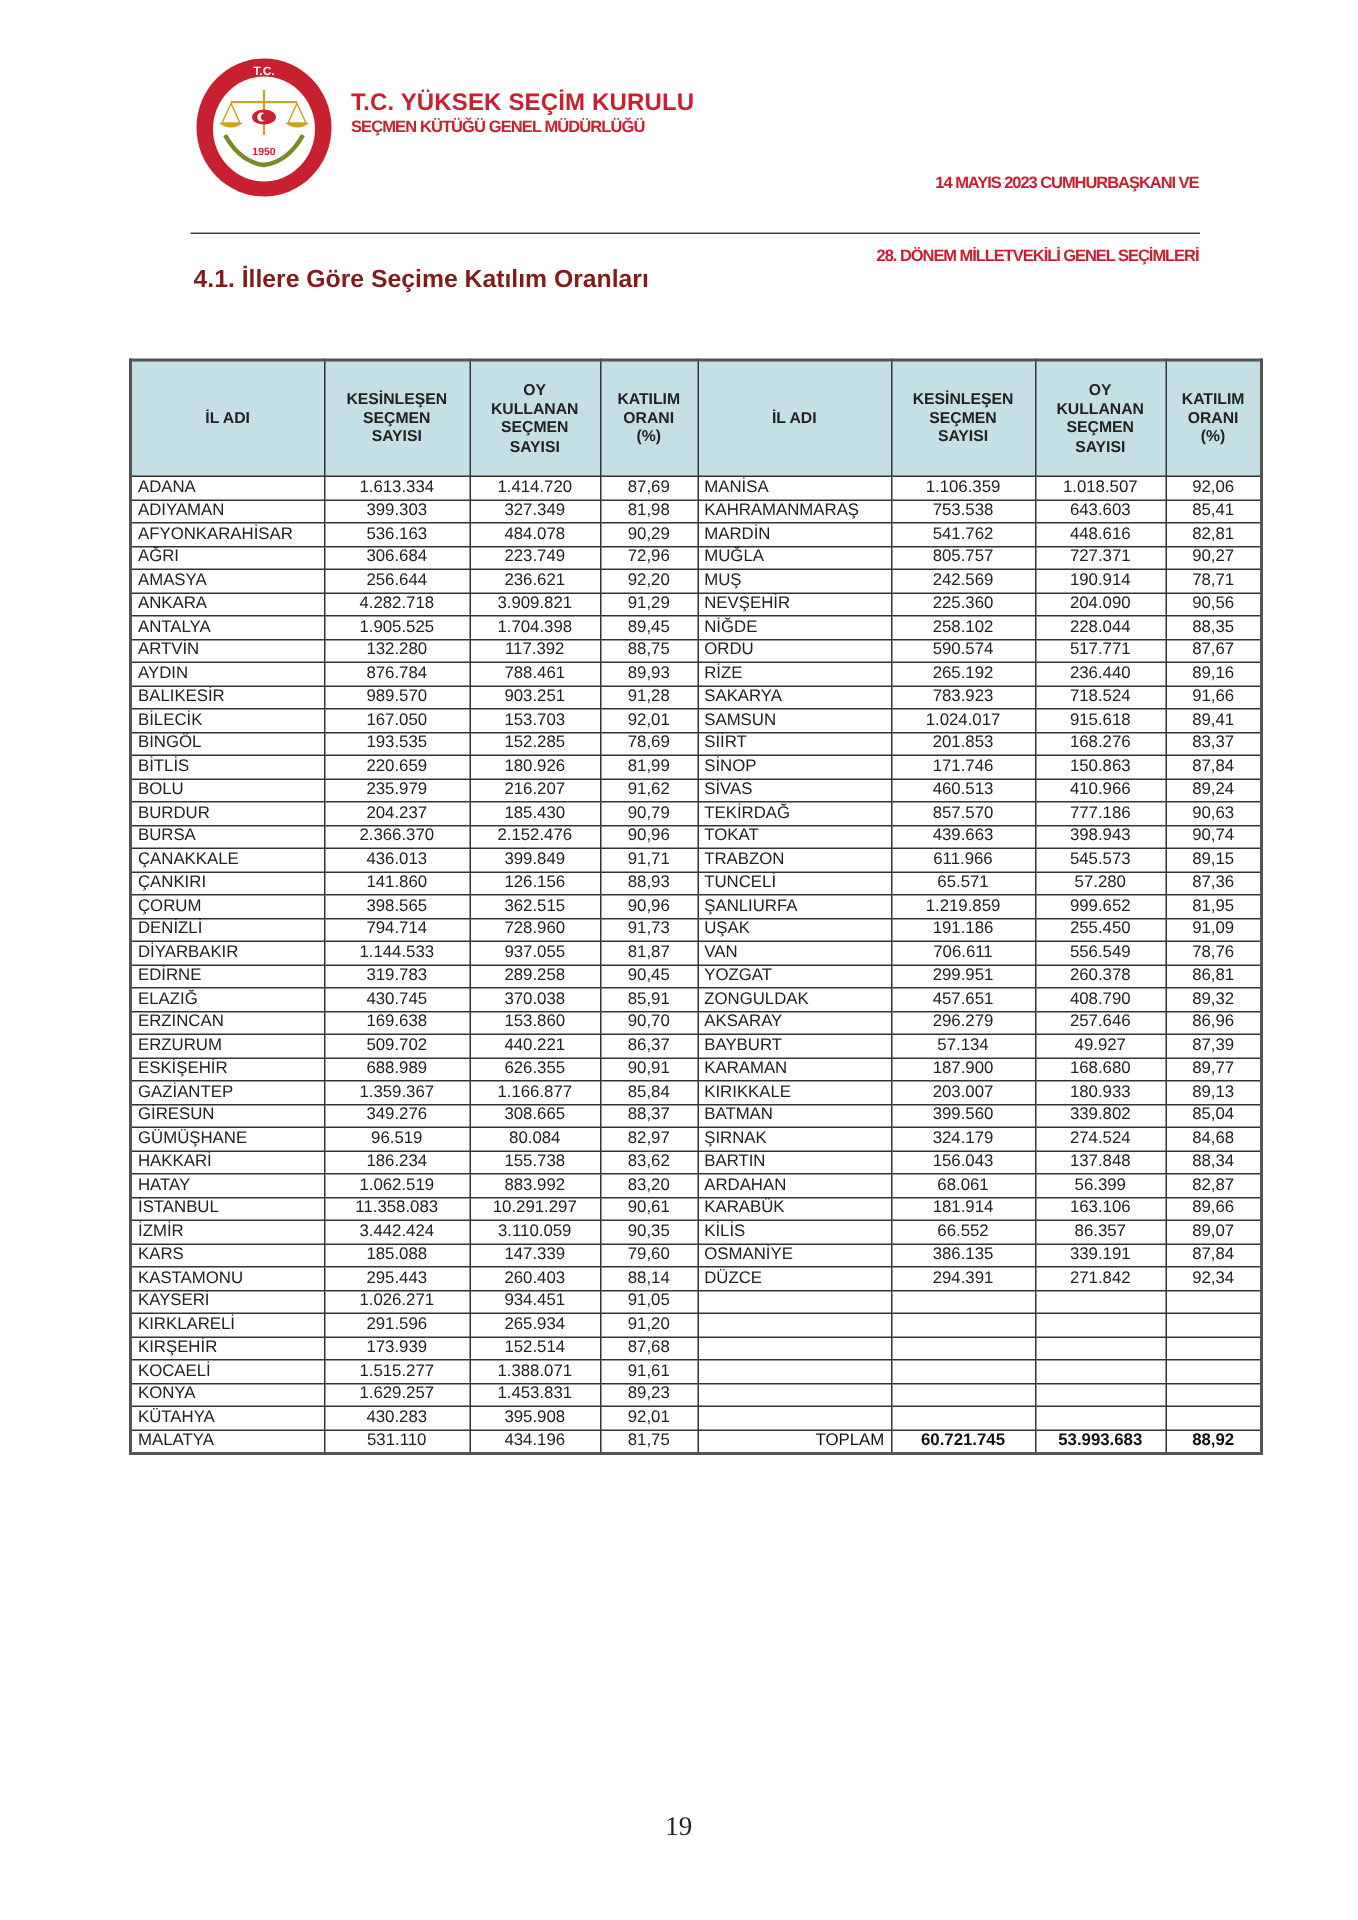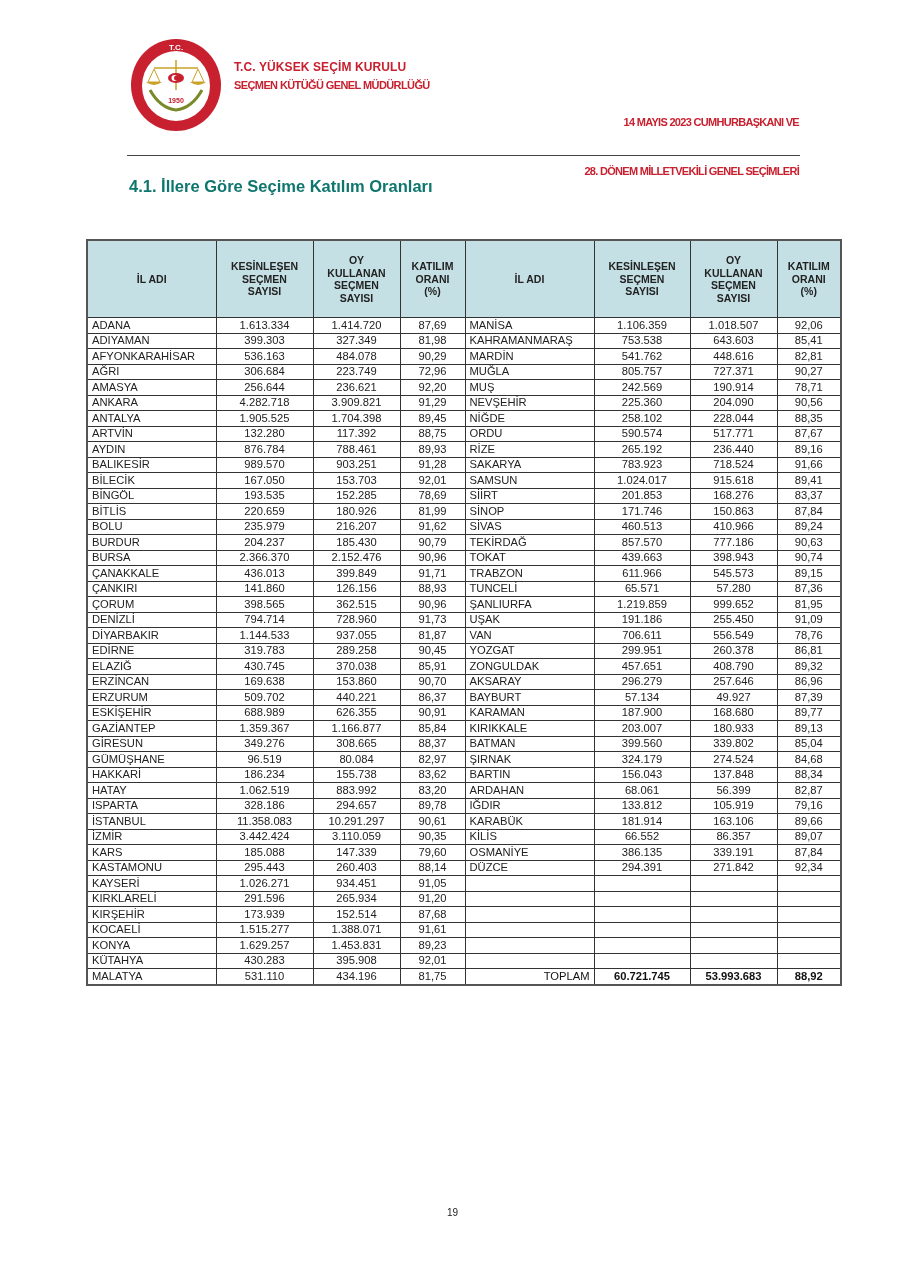--- a/index.html
+++ b/index.html
@@ -1,52 +1,52 @@
 <!DOCTYPE html>
 <html><head>
 <meta charset="utf-8">
 <style>
   html, body { margin: 0; padding: 0; background: #ffffff; }
   body { width: 905px; height: 1280px; position: relative; overflow: hidden;
          font-family: "Liberation Sans", sans-serif; color: #111; }
 
   .logo { position: absolute; left: 130px; top: 38px; width: 92px; height: 94px; }
-  .org-title { position: absolute; left: 234px; top: 60px; font-weight: bold; font-size: 12px;
+  .org-title { position: absolute; left: 234px; top: 60px; font-weight: bold; font-size: 16px;
                color: #c8202f; letter-spacing: 0.1px; }
   .org-sub { position: absolute; left: 234px; top: 79px; font-weight: bold; font-size: 11px;
              color: #c8202f; letter-spacing: -0.6px; }
   .elect-1 { position: absolute; right: 106px; top: 116px; font-weight: bold; font-size: 11px;
              color: #c8202f; letter-spacing: -0.7px; text-align: right; }
   .elect-2 { position: absolute; right: 106px; top: 134px; font-weight: bold; font-size: 11px;
              color: #c8202f; letter-spacing: -0.7px; text-align: right; margin-top: 31px; }
   .divider { position: absolute; left: 127px; top: 155px; width: 673px; height: 0;
              border-top: 1.5px solid #444; }
 
-  .section-title { position: absolute; left: 129px; top: 177px; font-weight: bold; font-size: 16.5px; color: #0f766e; }
+  .section-title { position: absolute; left: 129px; top: 177px; font-weight: bold; font-size: 16.5px; color: #7f1d1d; }
 
   table.data { position: absolute; left: 86px; top: 239px; border-collapse: collapse;
                font-size: 11.2px; border: 2px solid #555; }
   table.data th, table.data td { border: 1.4px solid #333; padding: 0 4px; height: 14.5px; line-height: 13px; }
   table.data th { background: #c5e0e4; font-weight: bold; font-size: 10.5px; height: 76px; line-height: 12.5px;
                   text-align: center; color: #222; }
   td.name { text-align: left; padding-left: 4px; color: #222; }
   td.num { text-align: center; color: #222; }
   td.total-label { text-align: right; font-weight: normal; padding-right: 6px; }
   td.total { text-align: center; font-weight: bold; }
   col.c-name { width: 129px; }
   col.c-k { width: 97px; }
   col.c-o { width: 87px; }
   col.c-r { width: 65px; }
   col.c-name2 { width: 129px; }
   col.c-k2 { width: 96px; }
   col.c-o2 { width: 87px; }
   col.c-r2 { width: 64px; }
 
   .page-number { position: absolute; left: 0; width: 905px; top: 1207px; text-align: center;
-                 font-size: 10px; color: #222; font-family: Liberation Sans, sans-serif; }
+                 font-size: 18px; color: #222; font-family: Liberation Serif, serif; }
 </style>
 </head>
 <body>
 
 <div class="logo">
   <svg width="92" height="94" viewBox="0 0 92 94">
     <defs>
       <path id="ringPath" d="M 13 47 A 33 33 0 0 0 79 47"></path>
     </defs>
     <ellipse cx="46" cy="47" rx="45" ry="46" fill="#c8202f"></ellipse>
@@ -419,30 +419,20 @@
         <td class="name">HATAY</td>
         <td class="num">1.062.519</td>
         <td class="num">883.992</td>
         <td class="num">83,20</td>
         <td class="name">ARDAHAN</td>
         <td class="num">68.061</td>
         <td class="num">56.399</td>
         <td class="num">82,87</td>
       </tr>
       <tr>
-        <td class="name">ISPARTA</td>
-        <td class="num">328.186</td>
-        <td class="num">294.657</td>
-        <td class="num">89,78</td>
-        <td class="name">IĞDIR</td>
-        <td class="num">133.812</td>
-        <td class="num">105.919</td>
-        <td class="num">79,16</td>
-      </tr>
-      <tr>
         <td class="name">İSTANBUL</td>
         <td class="num">11.358.083</td>
         <td class="num">10.291.297</td>
         <td class="num">90,61</td>
         <td class="name">KARABÜK</td>
         <td class="num">181.914</td>
         <td class="num">163.106</td>
         <td class="num">89,66</td>
       </tr>
       <tr>

